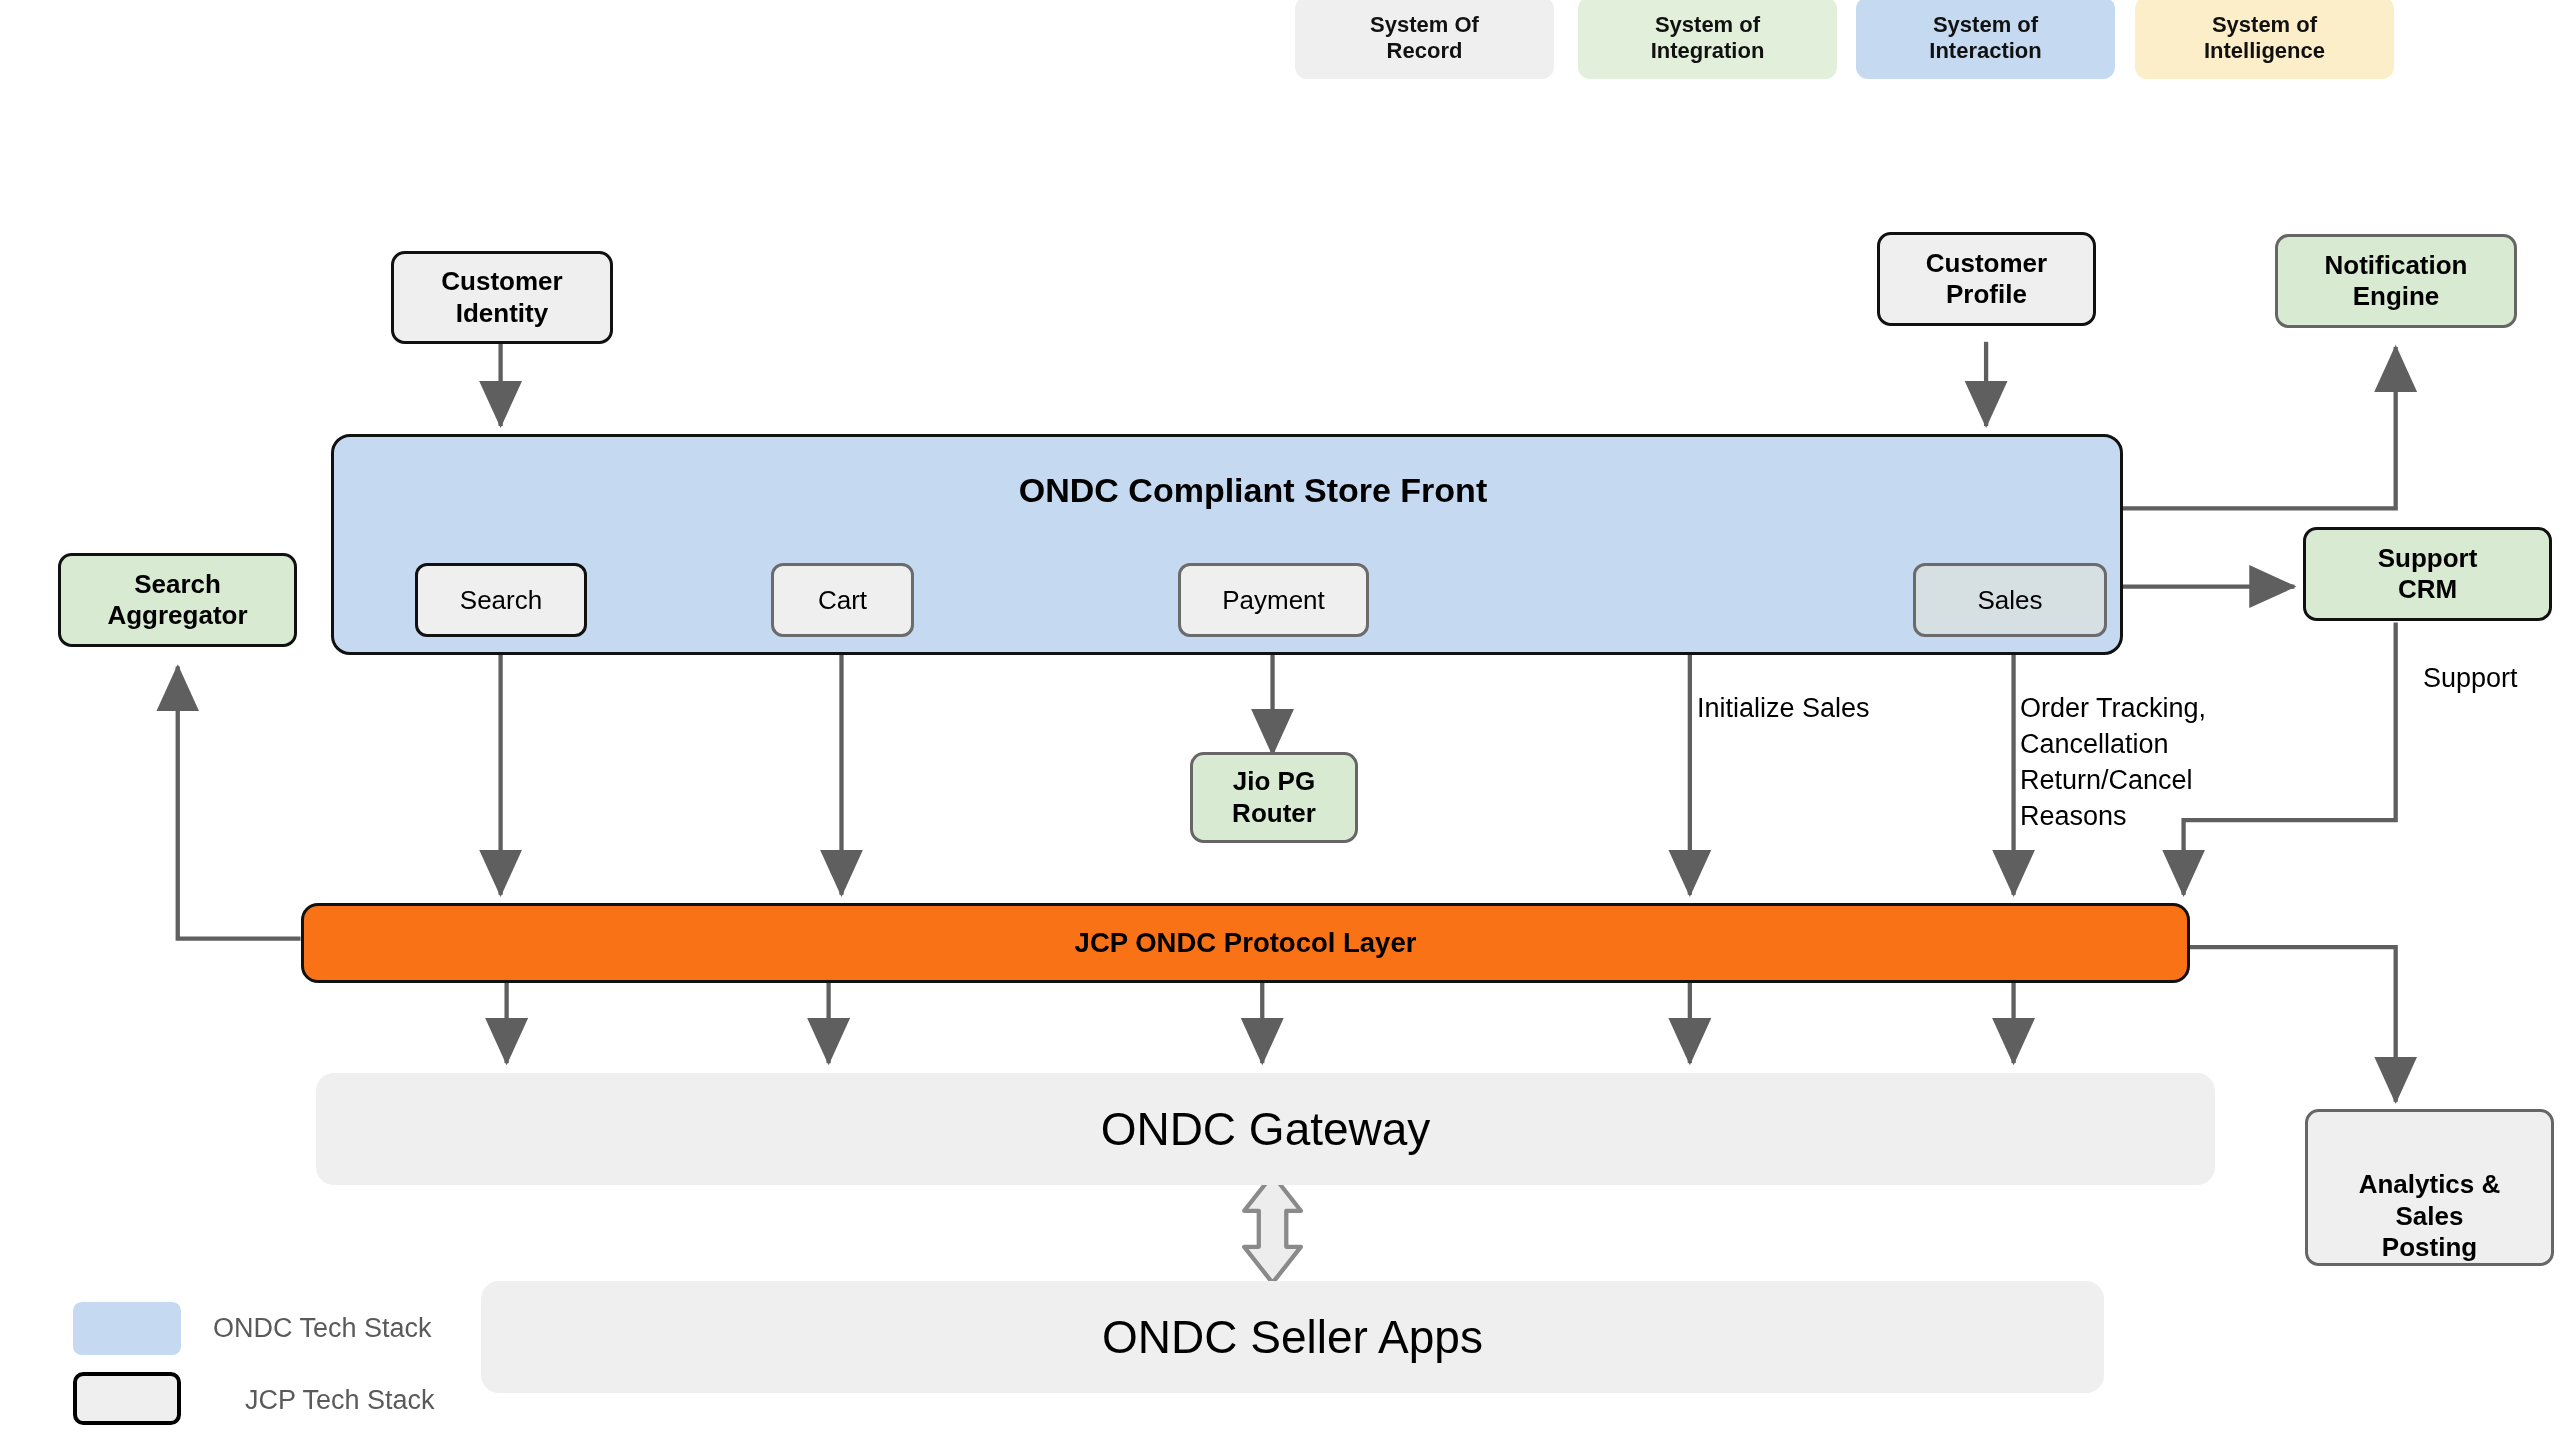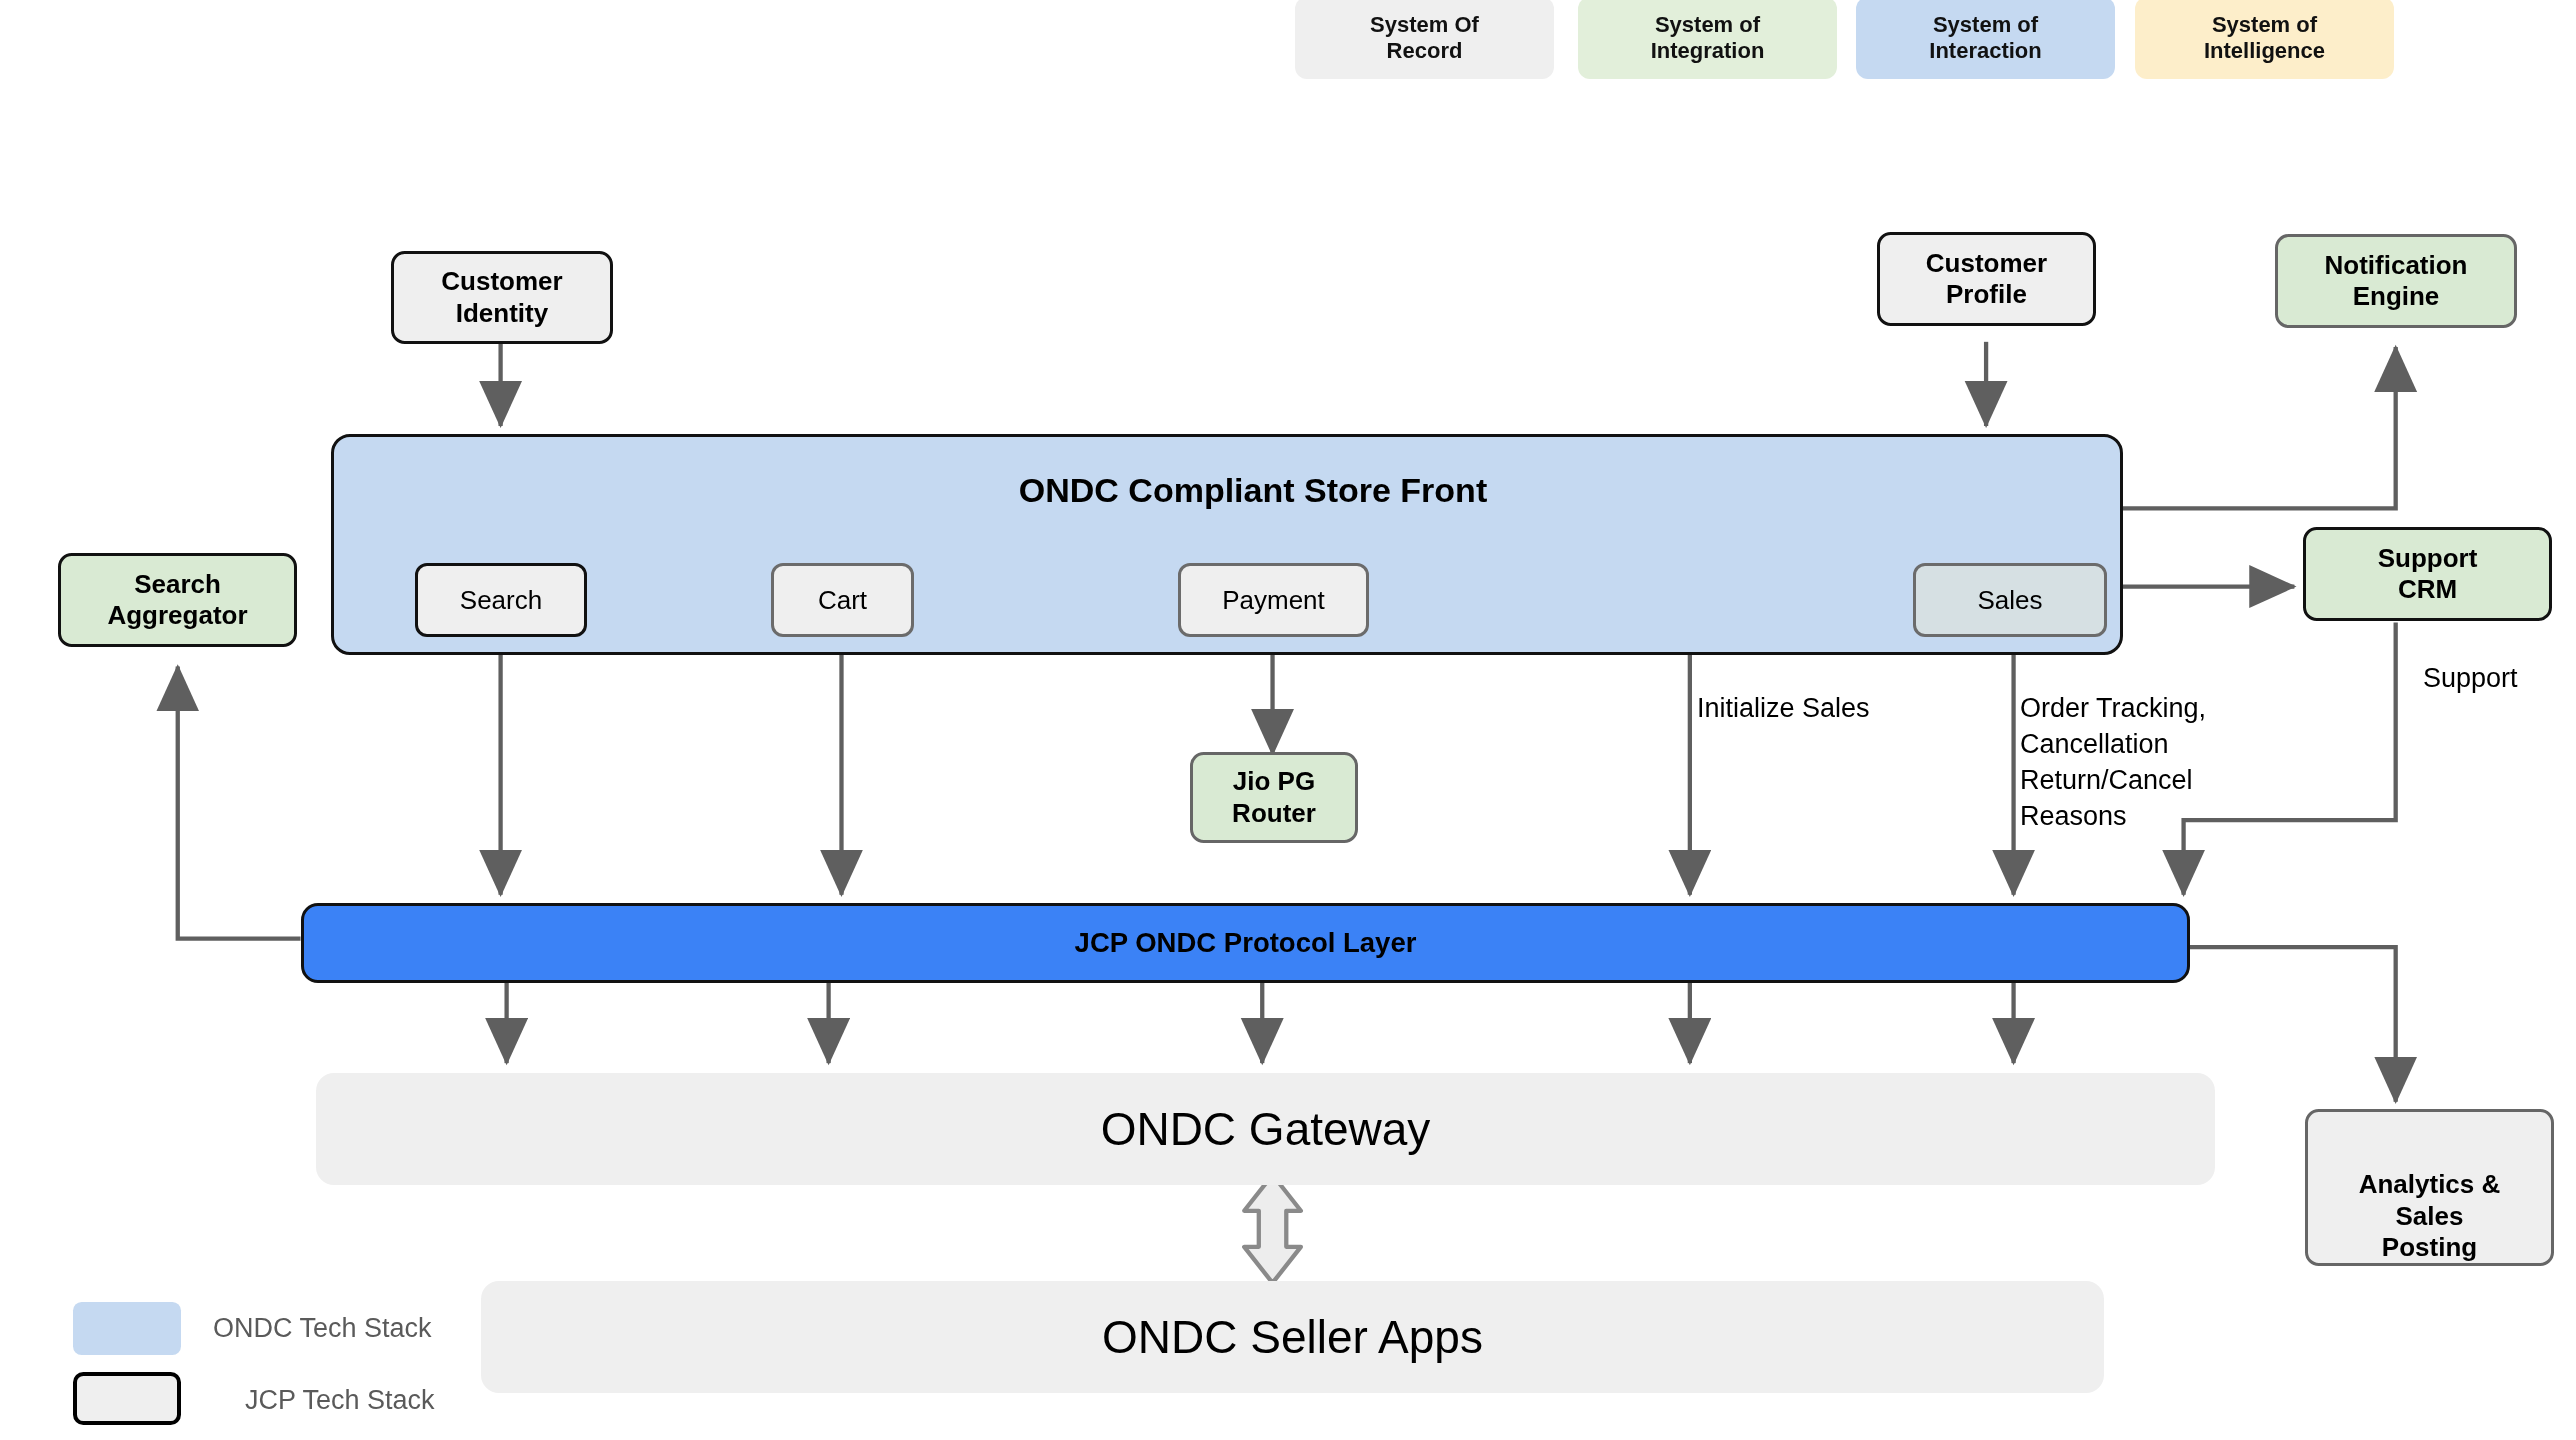--- a/index.html
+++ b/index.html
@@ -14,21 +14,21 @@
   .rbox.green{background:#d9ead3;border-color:#111;}
   .rbox.greysoft{border:3.4px solid #666;}
 
   .bigpanel{border-radius:19px;border:3.4px solid #111;background:#c5d9f1;}
   .panel-title{position:absolute;font-weight:bold;font-size:34px;color:#000;text-align:center;}
 
   .chip{border-radius:12px;border:3.4px solid #111;background:#efefef;font-size:26px;color:#000;font-weight:normal;}
   .chip.soft{border:3.4px solid #6b6b6b;}
   .chip.tint{background:#d6e0e3;border:3.4px solid #6b6b6b;}
 
-  .bar{border-radius:17px;border:3.4px solid #111;background:#3b82f6;display:flex;align-items:center;justify-content:center;font-weight:bold;font-size:27.5px;color:#000;}
+  .bar{border-radius:17px;border:3.4px solid #111;background:#f97316;display:flex;align-items:center;justify-content:center;font-weight:bold;font-size:27.5px;color:#000;}
 
   .plainband{border-radius:18px;background:#efefef;display:flex;align-items:center;justify-content:center;font-size:46px;color:#000;}
 
   .edge-label{position:absolute;font-size:27px;line-height:1.33;color:#000;white-space:pre-line;text-align:left;}
 
   .legend-sw{position:absolute;box-sizing:border-box;}
   .legend-sw.blue{background:#c5d9f1;border-radius:8.6px;}
   .legend-sw.grey{background:#efefef;border:4.3px solid #000;border-radius:10.3px;}
   .legend-lbl{position:absolute;font-size:27px;color:#5a5a5a;}
 </style>

